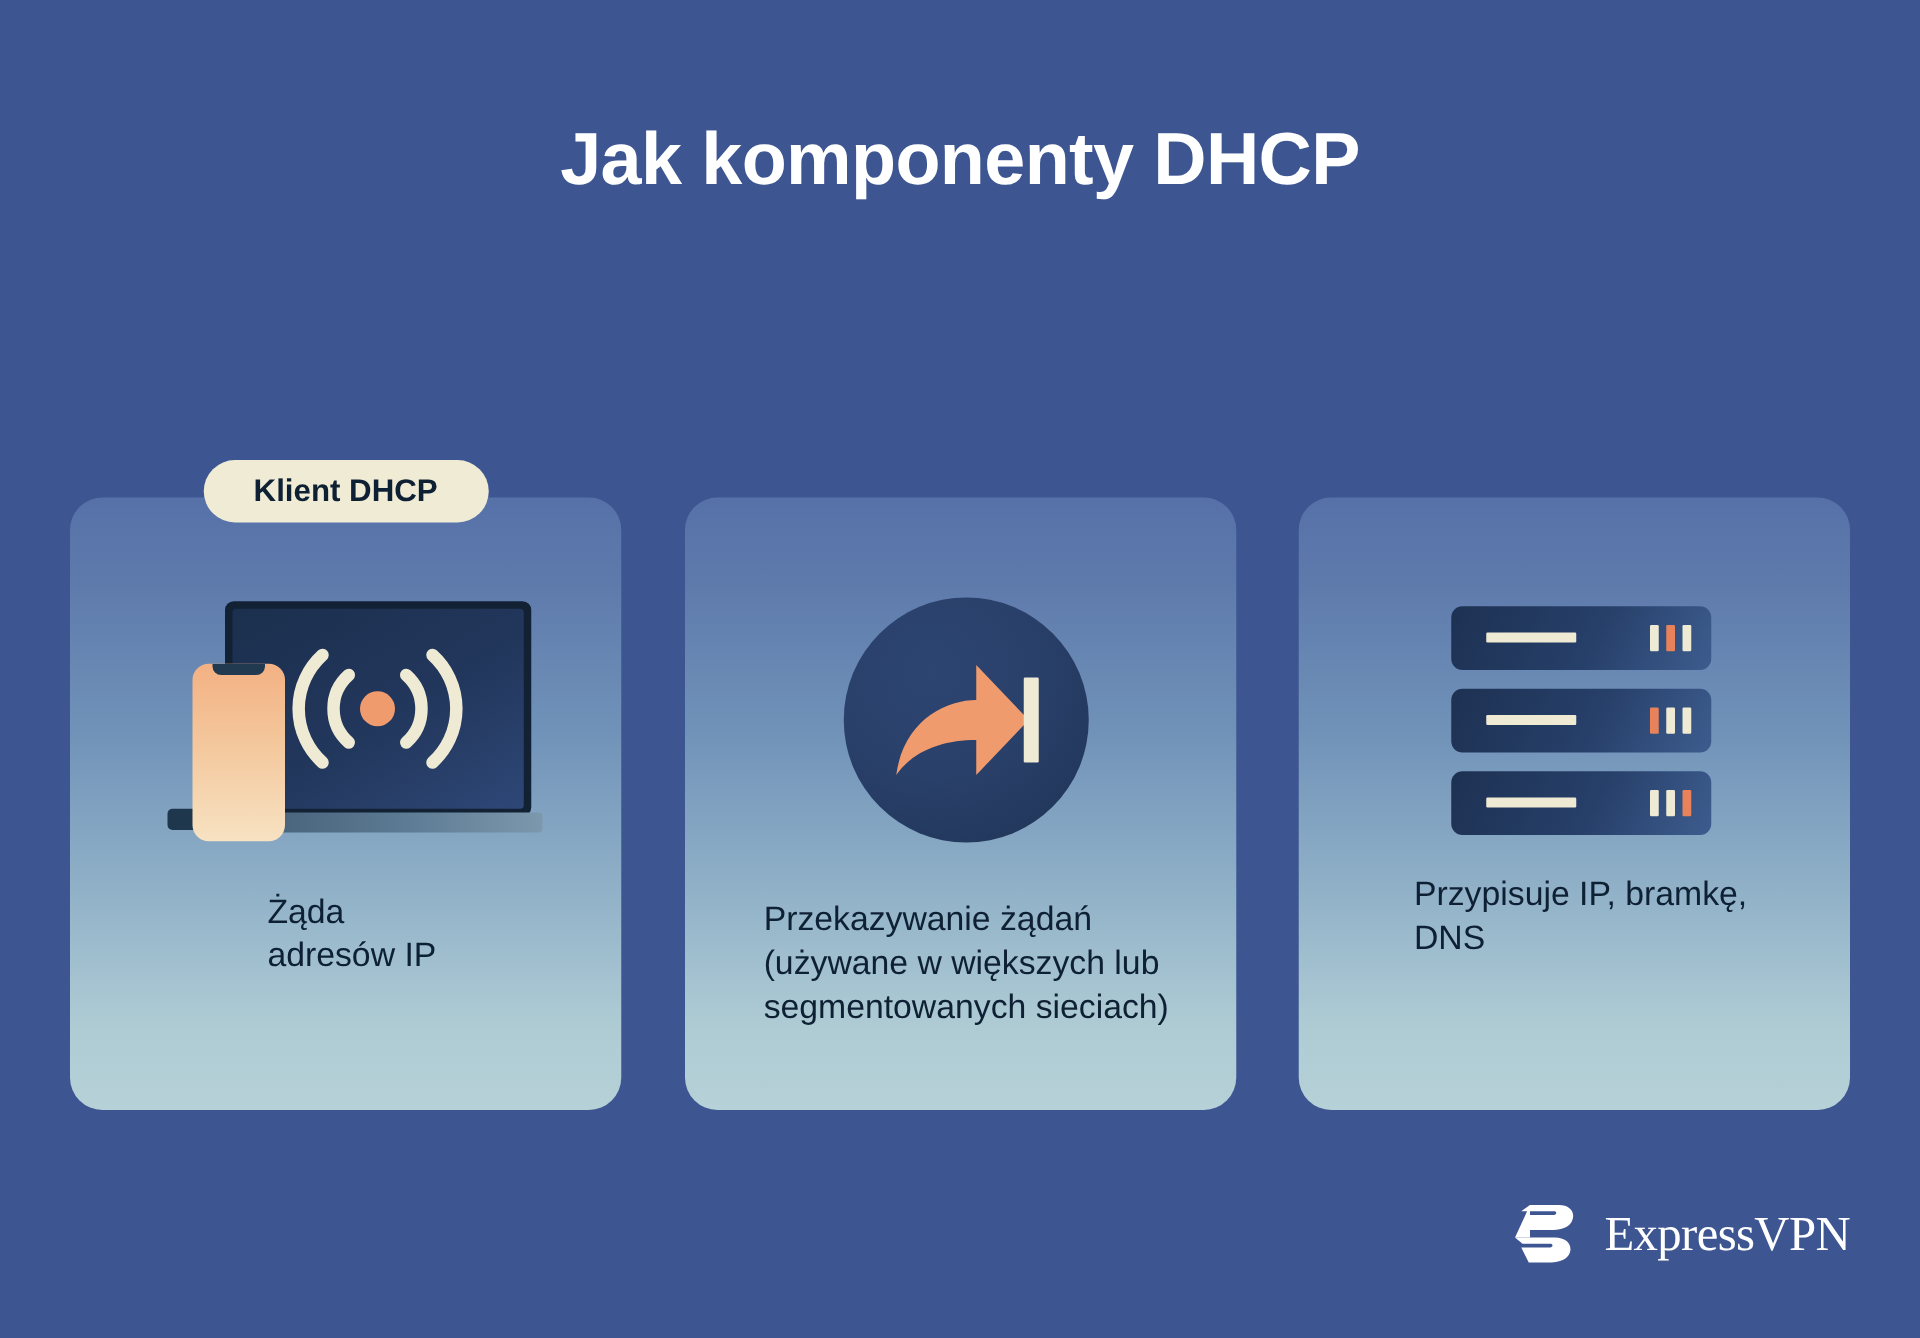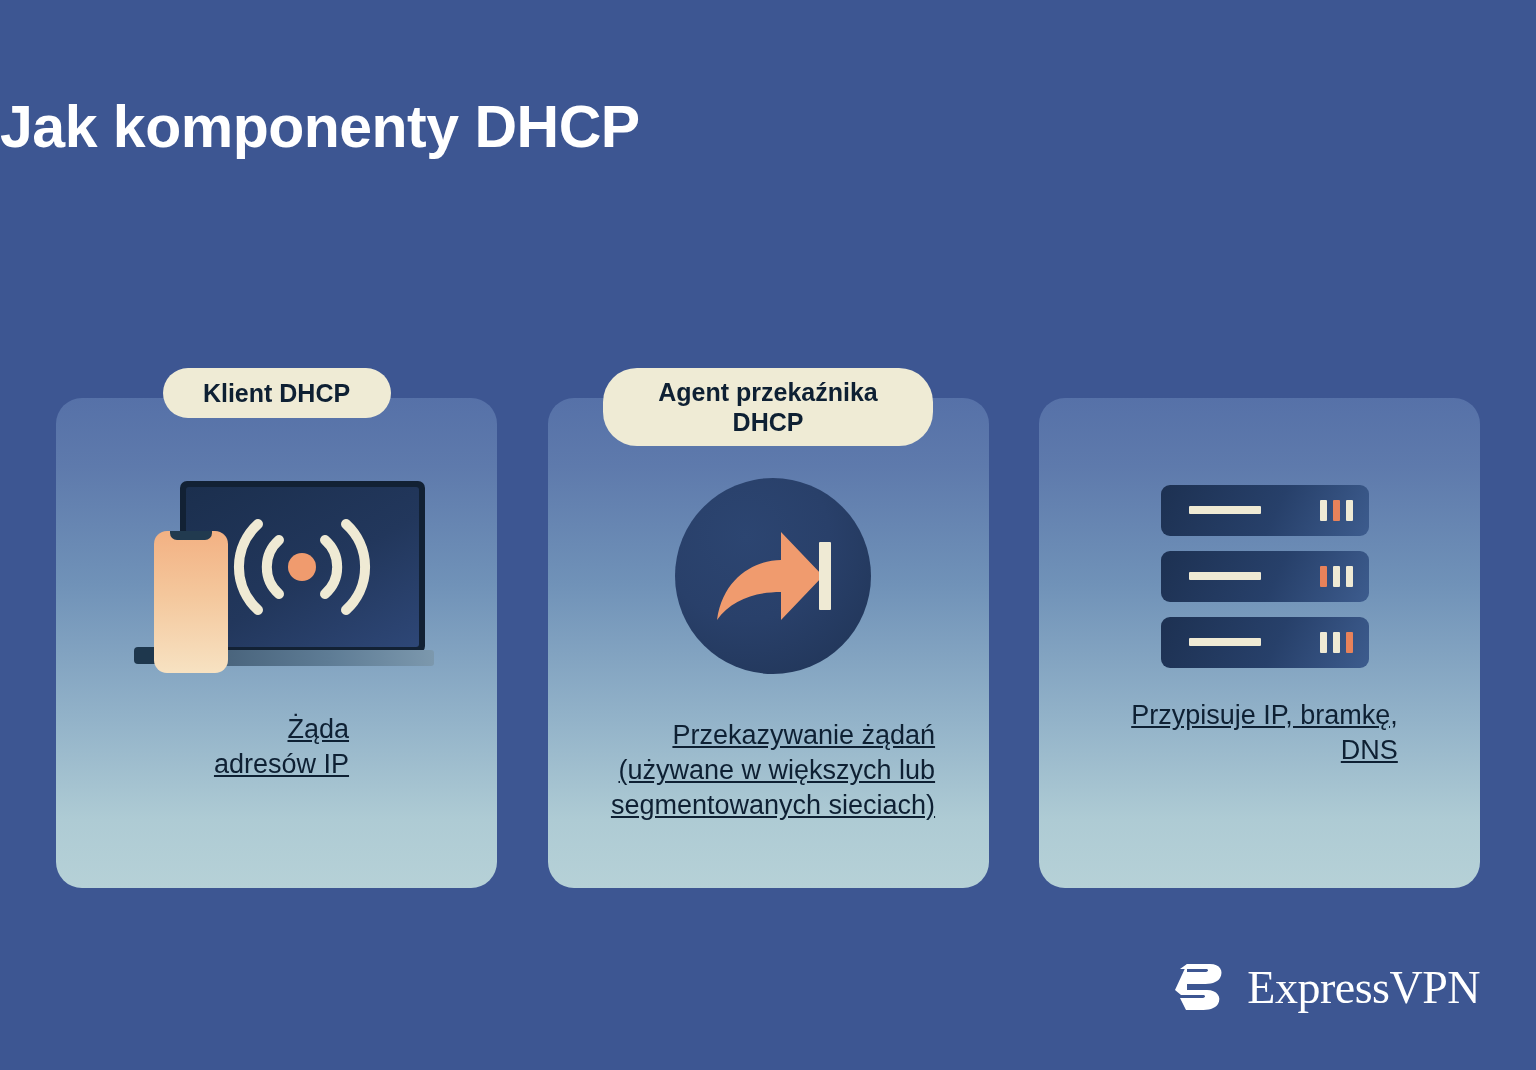--- a/index.html
+++ b/index.html
@@ -15,21 +15,21 @@
     font-family: "Liberation Sans", sans-serif;
     position: relative;
   }
 
   
   .title {
     position: absolute;
     top: 88px;
     left: 0;
     width: 1536px;
-    text-align: left;
+    text-align: center;
     color: #FFFFFF;
     font-size: 59px;
     font-weight: bold;
     line-height: 1.34;
     letter-spacing: -0.5px;
   }
 
   
   .cards {
     position: absolute;
@@ -86,24 +86,23 @@
     align-items: center;
     justify-content: center;
     padding-top: 56px;
   }
 
   
   .caption {
     color: #0E2033;
     font-size: 27px;
     line-height: 1.3;
-    text-align: right;
+    text-align: left;
     padding: 0 14px;
     white-space: pre-line;
-    text-decoration: underline;
   }
   .card-1 .caption { margin-top: 14px; }
   .card-2 .caption { margin-top: 20px; font-size: 27px; }
   .card-3 .caption { }
 
   
   .device-scene {
     position: relative;
     width: 300px;
     height: 215px;
@@ -206,21 +205,21 @@
     position: absolute;
     right: 56px;
     bottom: 52px;
     display: flex;
     align-items: center;
     gap: 18px;
   }
   .logo-wordmark {
     color: #FFFFFF;
     font-family: "Liberation Serif", serif;
-    font-size: 46px;
+    font-size: 39px;
     letter-spacing: -0.5px;
   }
 </style>
 </head>
 <body>
 
 <div class="title">
   <div>Jak komponenty DHCP</div>
 </div>
 
@@ -248,21 +247,20 @@
           <div class="phone-notch"></div>
         </div>
       </div>
     </div>
 
     <div class="caption">Żąda
 adresów IP</div>
   </div>
 
   <div class="card card-2">
-    <div class="pill two-line">Agent przekaźnika DHCP</div>
 
     <div class="icon-area">
       <div class="relay-circle">
         <svg width="128" height="104" viewBox="0 0 128 104">
           <path d="M8 96 C 14 52, 48 36, 72 36 L 72 8 L 114 52 L 72 96 L 72 68 C 46 68, 22 76, 8 96 Z" fill="#F09B6E"></path>
           <rect x="110" y="18" width="12" height="68" rx="1" fill="#EFEAD4"></rect>
         </svg>
       </div>
     </div>
 

